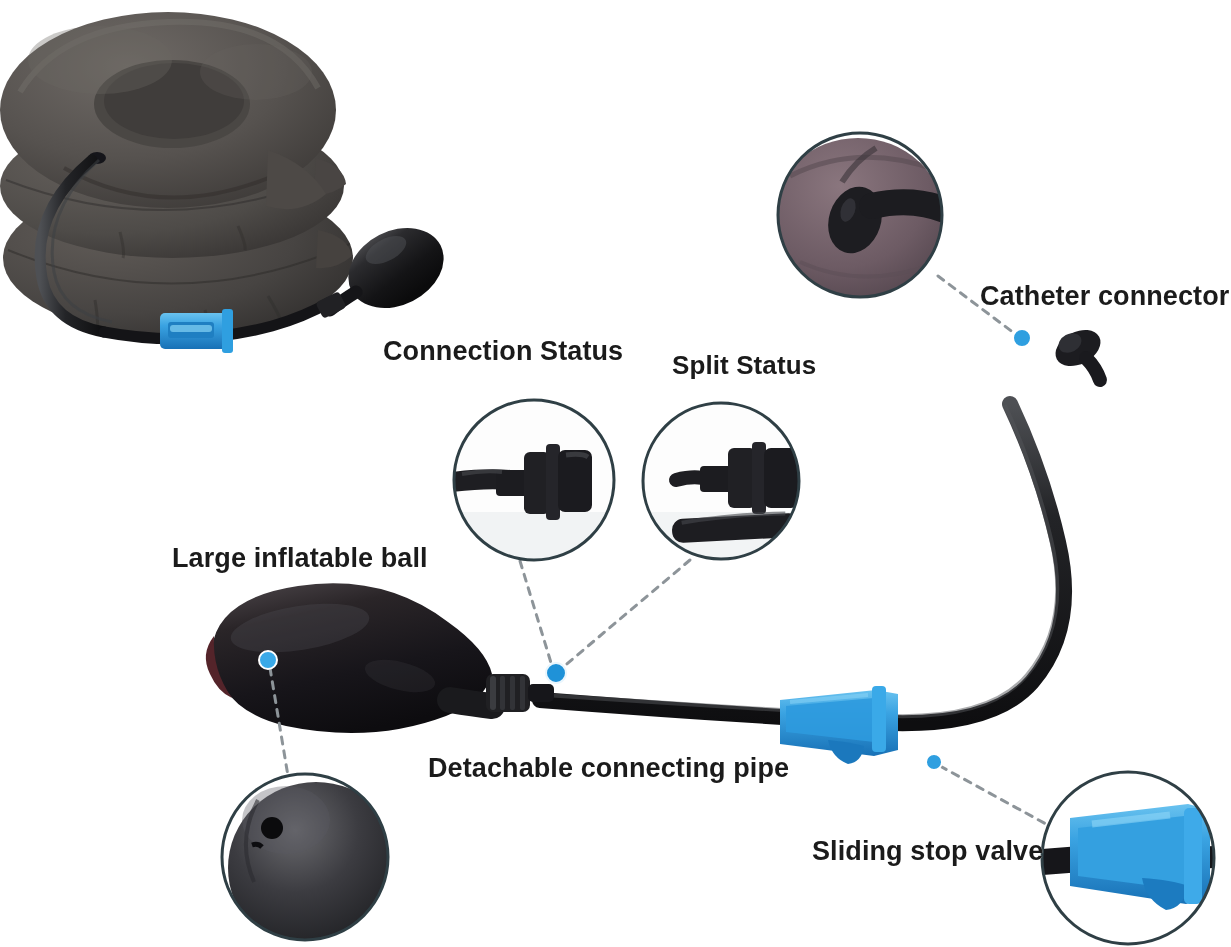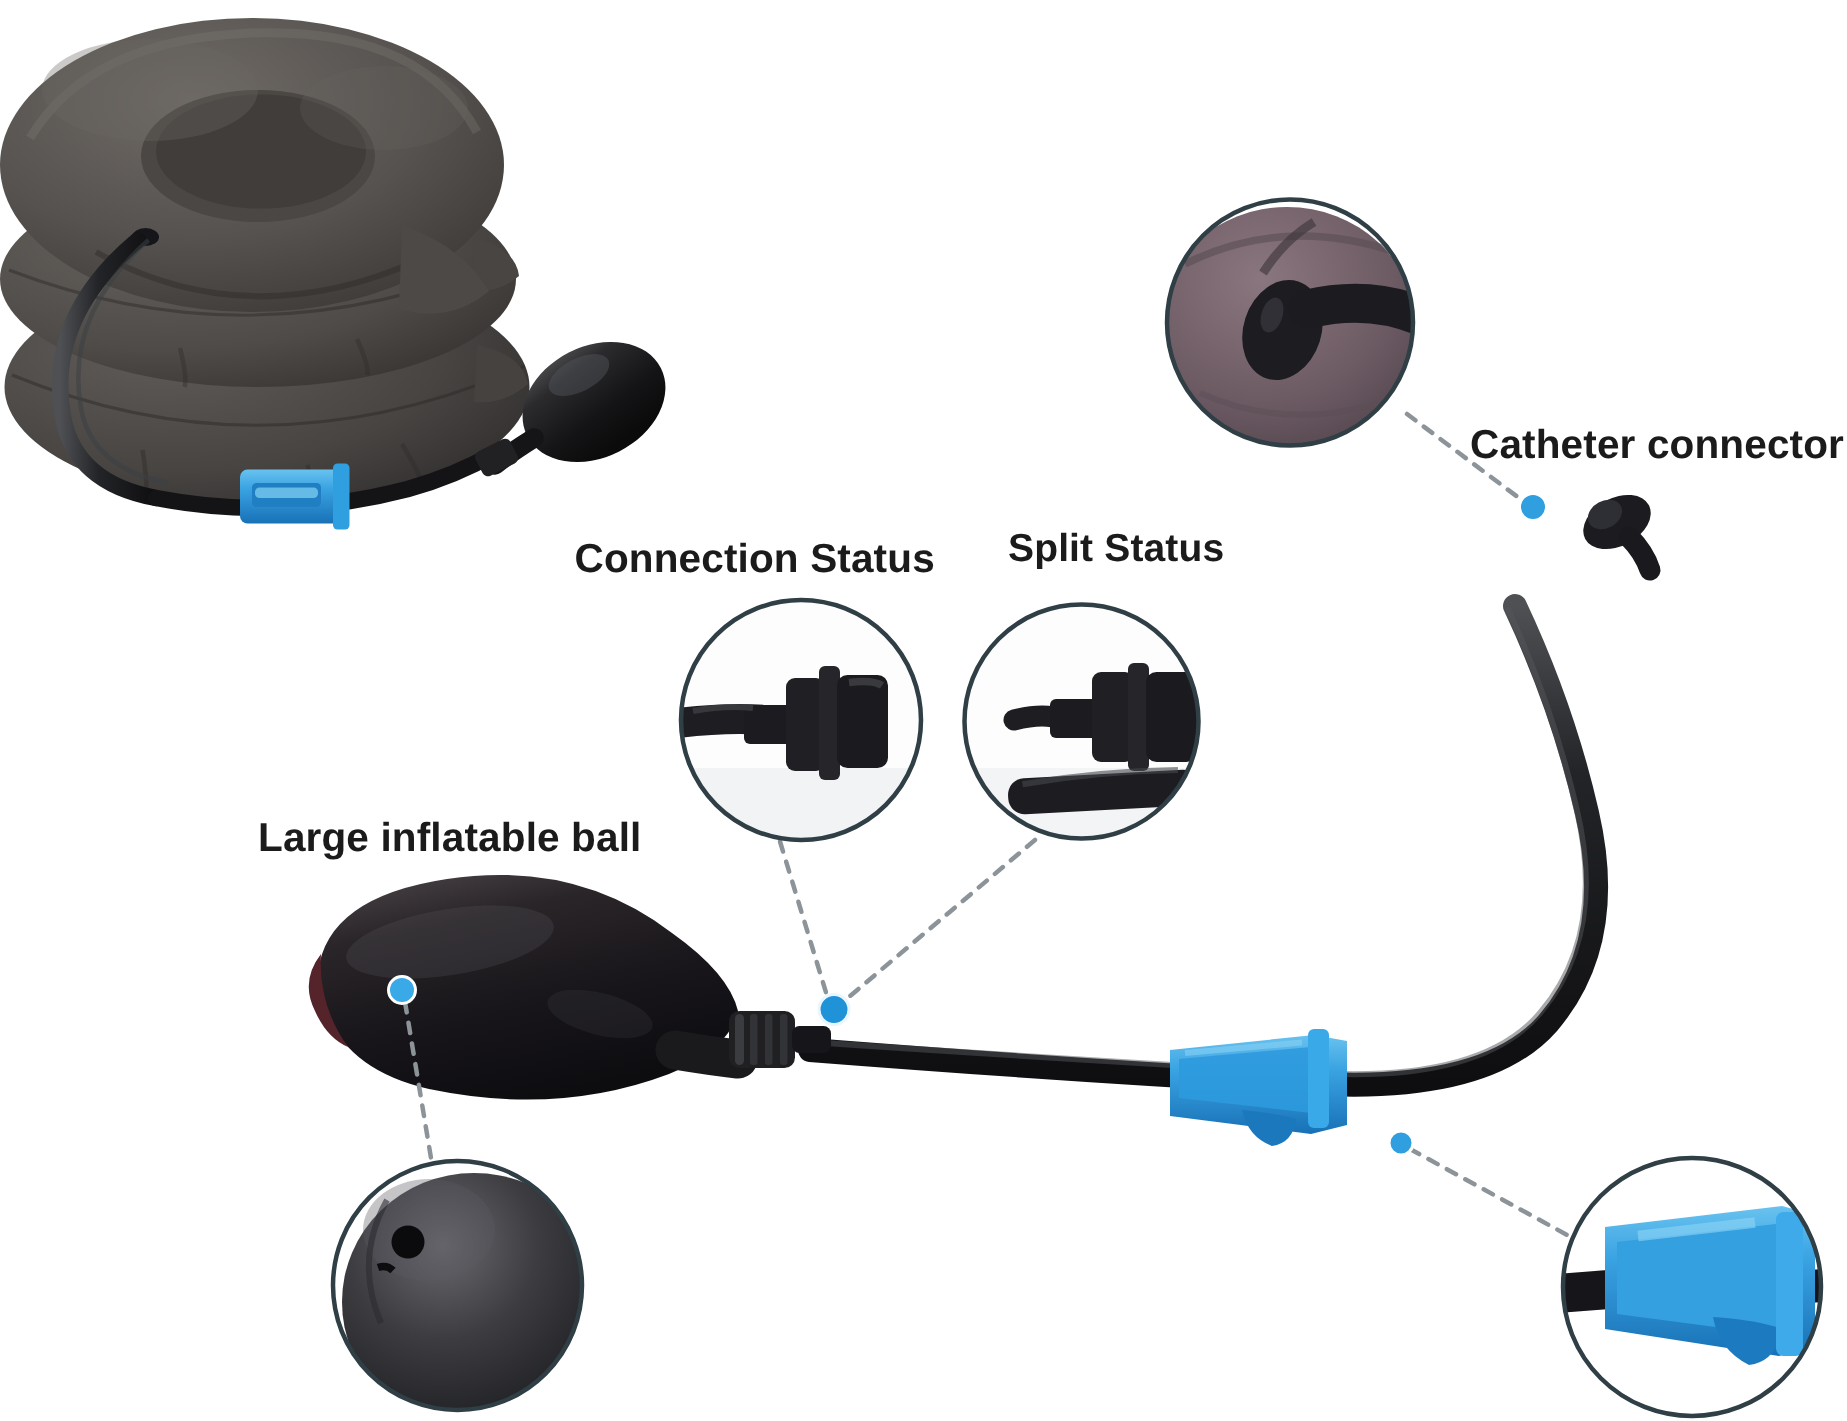--- a/index.html
+++ b/index.html
@@ -2,21 +2,21 @@
 <html><head>
 <meta charset="utf-8">
 <style>
   html,body{margin:0;padding:0;background:#fff;}
   body{width:1231px;height:947px;overflow:hidden;
        font-family:"Liberation Sans",sans-serif;}
   #stage{position:relative;width:1231px;height:947px;background:#ffffff;}
   svg.layer{position:absolute;left:0;top:0;width:1231px;height:947px;}
   .lbl{position:absolute;color:#1b1b1b;font-weight:700;letter-spacing:.1px;
        white-space:nowrap;line-height:1;text-shadow:0 0 1px rgba(255,255,255,.9);}
-  #lbl-conn {left:383px; top:338px; font-size:27px;margin-top:21px;}
+  #lbl-conn {left:383px; top:338px; font-size:27px;}
   #lbl-split{left:672px; top:352px; font-size:26px;text-align:right;}
   #lbl-cath {left:980px; top:283px; font-size:27px;}
   #lbl-ball {left:172px; top:545px; font-size:27px;}
   #lbl-pipe {left:428px; top:755px; font-size:27px;}
   #lbl-valve{left:812px; top:838px; font-size:27px;}
 </style>
 </head>
 <body>
 
 <div id="stage">
@@ -270,14 +270,16 @@
         <rect x="1184" y="808" width="18" height="96" rx="5" fill="#3eaae9"></rect>
       </g>
       <circle cx="1128" cy="858" r="86" fill="none" stroke="#2f3f45" stroke-width="3"></circle>
     </g>
   </svg>
 
   <div class="lbl" id="lbl-conn">Connection Status</div>
   <div class="lbl" id="lbl-split">Split Status</div>
   <div class="lbl" id="lbl-cath">Catheter connector</div>
   <div class="lbl" id="lbl-ball">Large inflatable ball</div>
+  <div class="lbl" id="lbl-pipe">Detachable connecting pipe</div>
+  <div class="lbl" id="lbl-valve">Sliding stop valve</div>
 
 </div>
 
 </body></html>

